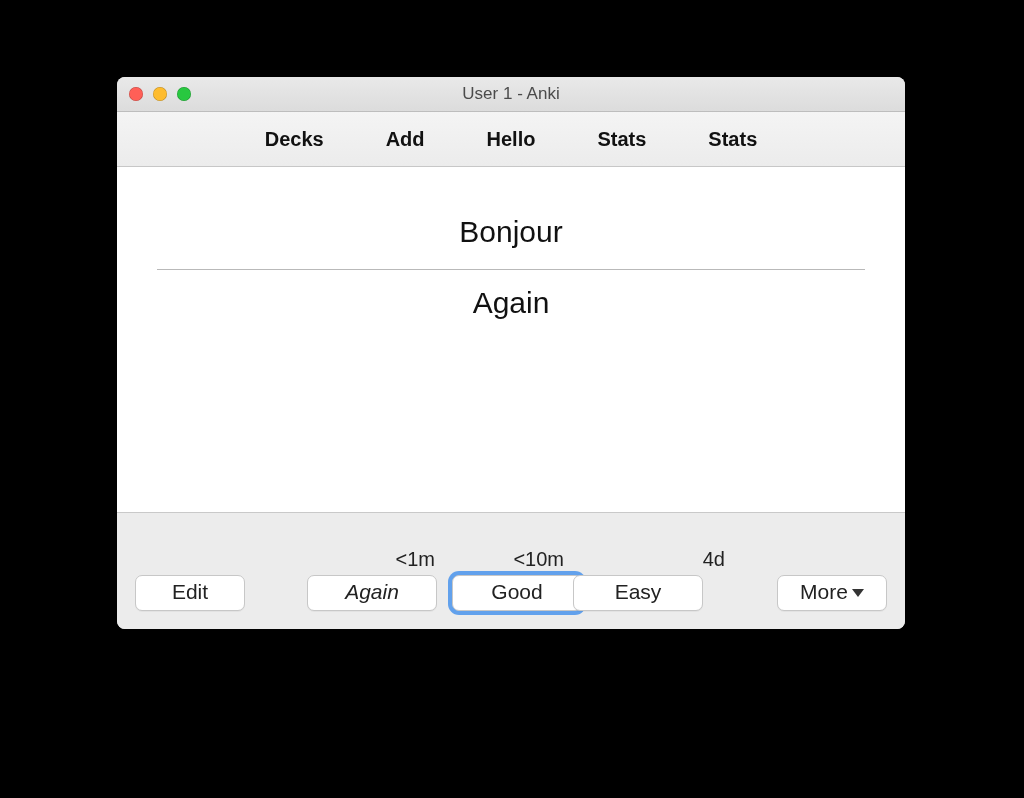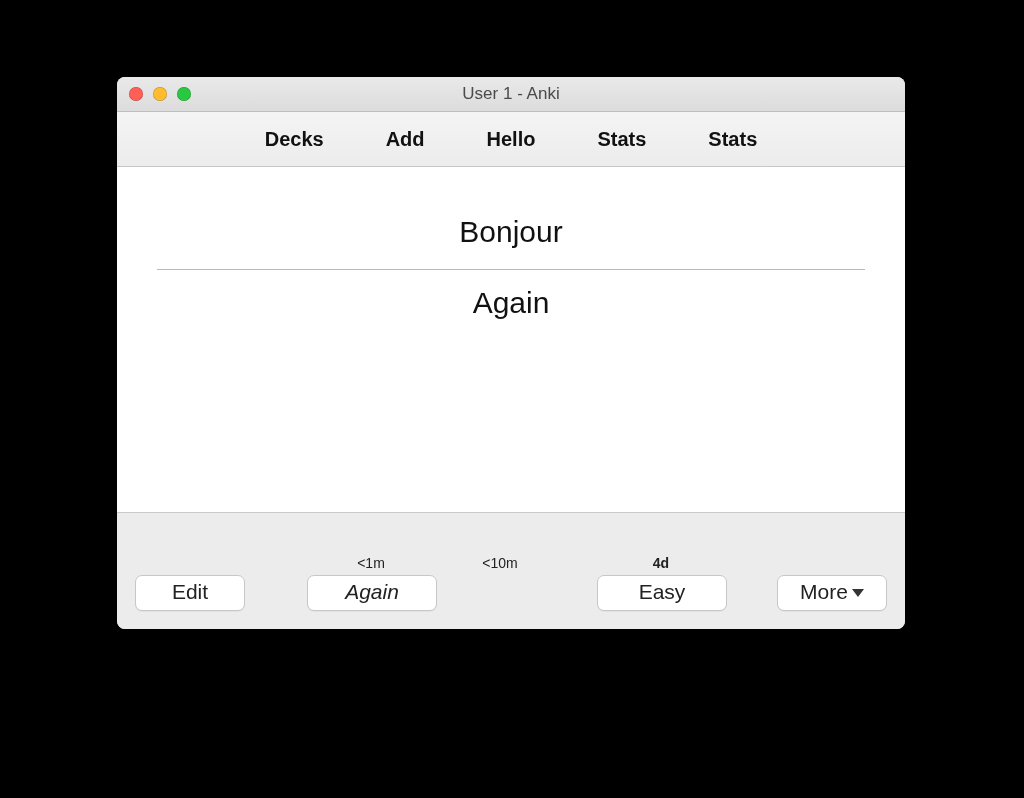--- a/index.html
+++ b/index.html
@@ -130,45 +130,45 @@
     box-shadow: 0 1px 0 rgba(0,0,0,0.04);
     cursor: pointer;
     user-select: none;
   }
   .btn.focused {
     box-shadow: 0 0 0 4px rgba(83,153,236,0.9);
   }
 
   .interval-label {
     position: absolute;
-    font-size: 14px;
+    font-size: 20px;
     color: #222;
-    text-align: center;
+    text-align: right;
   }
 
   .caret {
     display: inline-block;
     margin-left: 4px;
     vertical-align: 2px;
     width: 0; height: 0;
     border-left: 6px solid transparent;
     border-right: 6px solid transparent;
     border-top: 8px solid #333;
   }
 
   
   #btn-edit  { left: 18px;  bottom: 18px; width: 108px; }
   #btn-again { left: 190px; bottom: 18px; width: 128px; font-style: italic; }
   #btn-good  { left: 335px; bottom: 18px; width: 128px; }
-  #btn-easy  { left: 480px; bottom: 18px; width: 128px; }
+  #btn-easy  { left: 456px; bottom: 18px; width: 128px; }
   #btn-more  { right: 18px; bottom: 18px; width: 108px; text-align: center; }
 
   #lbl-again { left: 190px; bottom: 58px; width: 128px; }
   #lbl-good  { left: 319px; bottom: 58px; width: 128px; }
-  #lbl-easy  { left: 480px; bottom: 58px; width: 128px; font-weight: bold; }
+  #lbl-easy  { left: 480px; bottom: 58px; width: 128px; }
 </style>
 </head>
 <body>
 
 <div class="stage">
   <div class="window">
 
     <div class="titlebar">
       <div class="traffic">
         <div class="tl red"></div>
@@ -195,20 +195,21 @@
     </div>
 
     <div class="bottombar">
 
       <div id="lbl-again" class="interval-label">&lt;1m</div>
       <div id="lbl-good" class="interval-label">&lt;10m</div>
       <div id="lbl-easy" class="interval-label">4d</div>
 
       <div id="btn-edit" class="btn">Edit</div>
       <div id="btn-again" class="btn">Again</div>
+      <div id="btn-good" class="btn focused">Good</div>
       <div id="btn-easy" class="btn">Easy</div>
       <div id="btn-more" class="btn">
         <span>More</span><span class="caret"></span>
       </div>
 
     </div>
 
   </div>
 </div>
 

